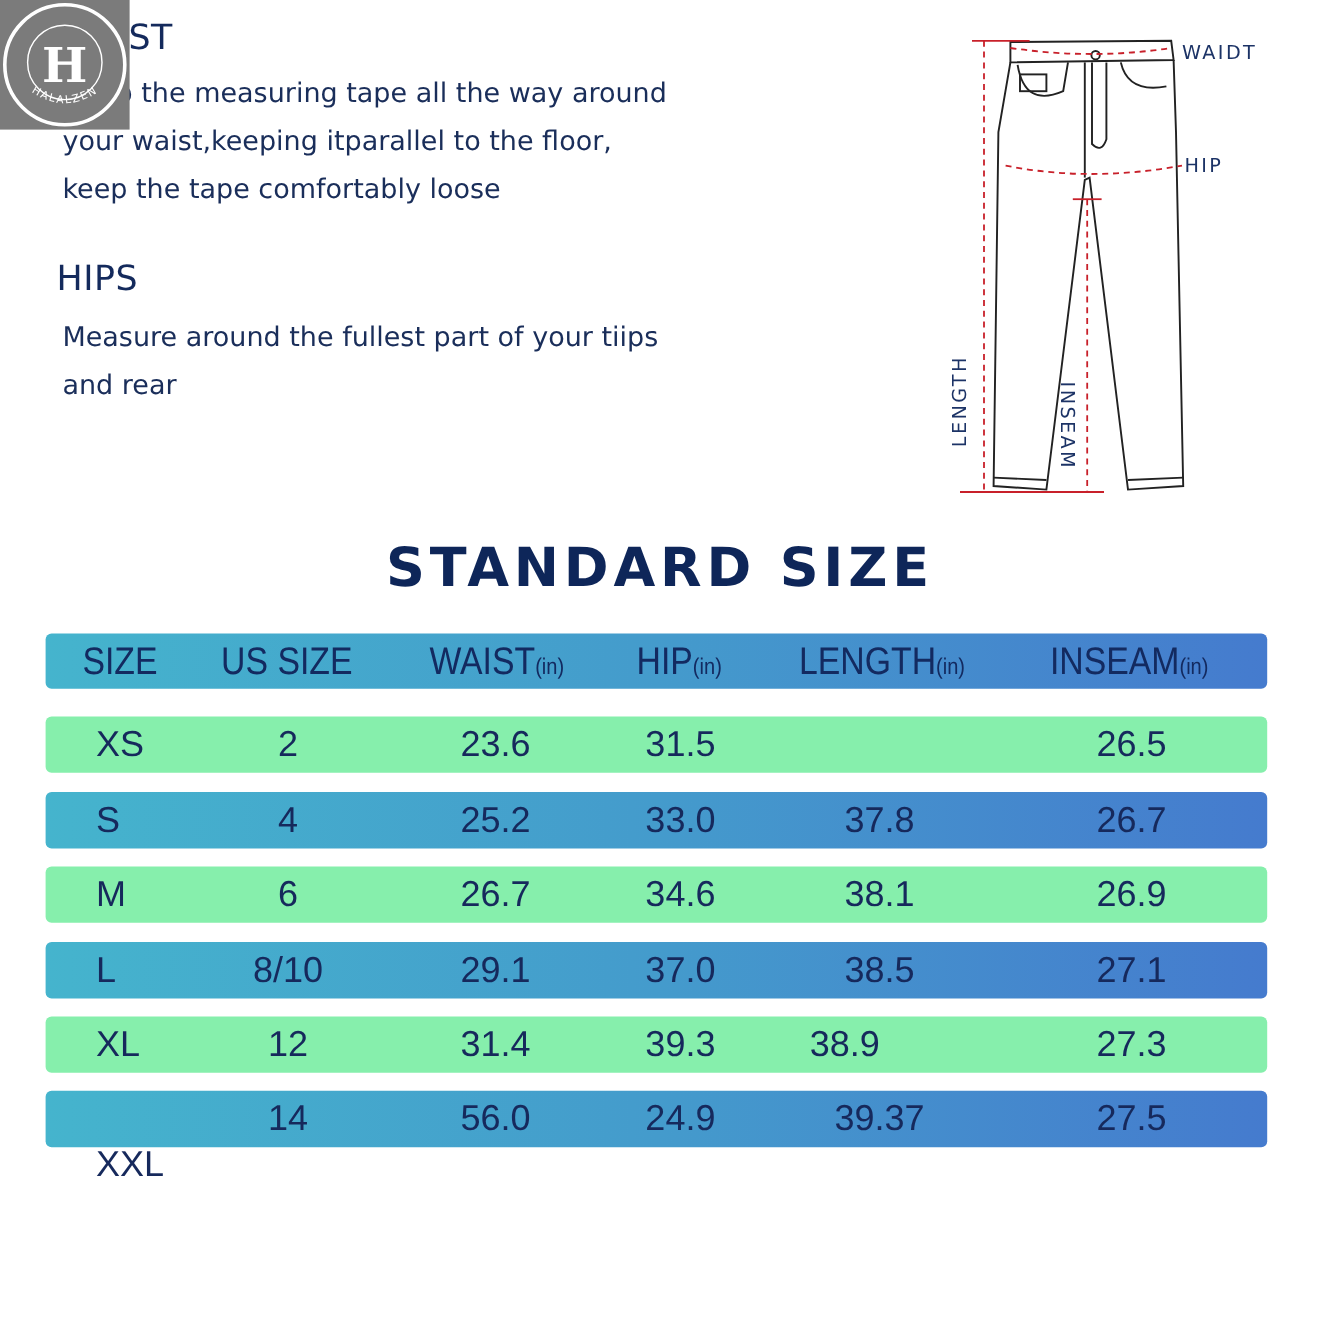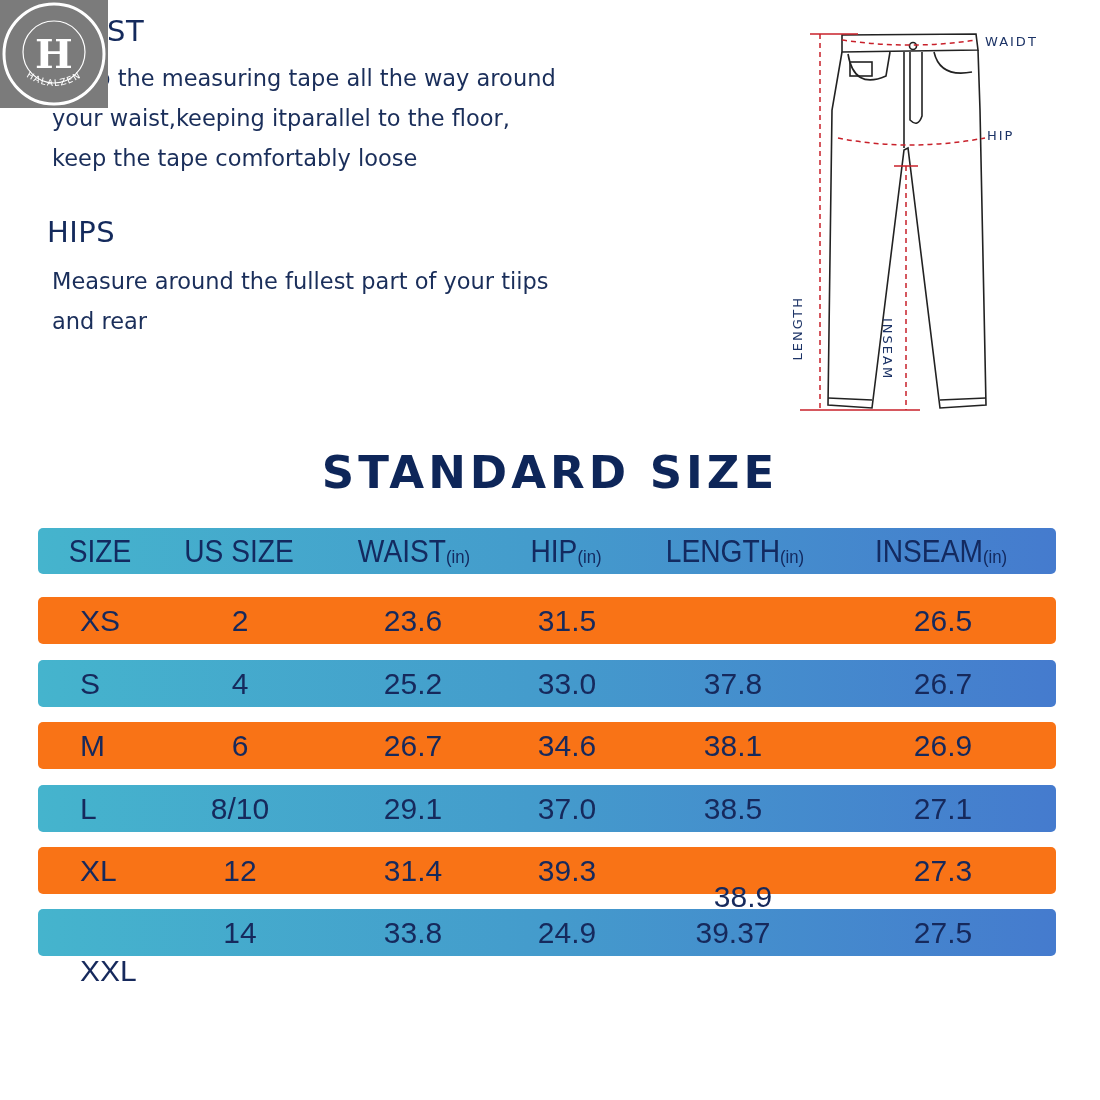--- a/index.html
+++ b/index.html
@@ -3,26 +3,26 @@
 <meta charset="utf-8">
 <style>
   html, body { margin:0; padding:0; background:#ffffff; }
   body { width:1100px; height:1100px; position:relative; overflow:hidden;
          font-family:"Liberation Sans", sans-serif; color:#0f2550; }
   .logo { position:absolute; left:0; top:0; width:108px; height:108px; background:#7b7b7b; z-index:2; }
   .logo svg { width:108px; height:108px; display:block; }
   .sec-title { position:absolute; font-family:"DejaVu Sans", sans-serif; font-size:29px; color:#142a5c; letter-spacing:0.5px; }
   .sec-text { position:absolute; font-family:"DejaVu Sans", sans-serif; font-size:22.5px; line-height:40px; color:#1a2e5a; white-space:pre-line; }
   .diagram { position:absolute; left:780px; top:20px; width:300px; height:400px; }
-  .diag-label { position:absolute; font-family:"DejaVu Sans", sans-serif; font-size:13px; color:#1c3366; letter-spacing:2px; }
+  .diag-label { position:absolute; font-family:"DejaVu Sans", sans-serif; font-size:16px; color:#1c3366; letter-spacing:2px; }
   .vert { writing-mode:vertical-rl; }
   .main-title { position:absolute; left:0; width:1100px; top:446px; text-align:center;
                 font-family:"DejaVu Sans", sans-serif; font-weight:bold; font-size:45px; letter-spacing:4px; color:#0e2659; }
   .row { position:absolute; left:38px; width:1018px; height:47px; border-radius:5px; }
-  .row.grey { background:#f97316; }
+  .row.grey { background:#86efac; }
   .row.blue { background:linear-gradient(90deg, #45b4cd 0%, #449bcc 50%, #457bce 100%); }
   .row.header { background:linear-gradient(90deg, #45b4cd 0%, #449bcc 50%, #457bce 100%); height:46px; }
   .cell { position:absolute; top:0; height:100%; display:flex; align-items:center; justify-content:center;
           font-family:"Liberation Sans", sans-serif; font-size:30px; color:#16295c; }
   .hcell { position:absolute; top:0; height:100%; display:flex; align-items:center; justify-content:center;
            font-family:"Liberation Sans", sans-serif; font-size:32px; color:#132a60; transform:scaleX(0.88); }
   .unit { font-size:19px; margin-top:12px; }
 </style>
 </head>
 <body>
@@ -146,23 +146,23 @@
   <div class="cell" style="left:325px; width:100px;">29.1</div>
   <div class="cell" style="left:479px; width:100px;">37.0</div>
   <div class="cell" style="left:640px; width:110px;">38.5</div>
   <div class="cell" style="left:855px; width:100px;">27.1</div>
 </div>
 <div class="row grey" style="top:847px;">
   <div class="cell" style="left:30px; width:64px; justify-content:flex-start; padding-left:12px;">XL</div>
   <div class="cell" style="left:162px; width:80px;">12</div>
   <div class="cell" style="left:325px; width:100px;">31.4</div>
   <div class="cell" style="left:479px; width:100px;">39.3</div>
-  <div class="cell" style="left:650px; width:110px;margin-top:26px;">38.9</div>
+  <div class="cell" style="left:611px; width:110px;">38.9</div>
   <div class="cell" style="left:855px; width:100px;">27.3</div>
 </div>
 <div class="row blue" style="top:909px;">
   <div class="cell" style="left:30px; width:64px; justify-content:flex-start; padding-left:12px;margin-top:38px;">XXL</div>
   <div class="cell" style="left:162px; width:80px;">14</div>
-  <div class="cell" style="left:325px; width:100px;">33.8</div>
+  <div class="cell" style="left:325px; width:100px;">56.0</div>
   <div class="cell" style="left:479px; width:100px;">24.9</div>
   <div class="cell" style="left:640px; width:110px;">39.37</div>
   <div class="cell" style="left:855px; width:100px;">27.5</div>
 </div>
 
 </body></html>

